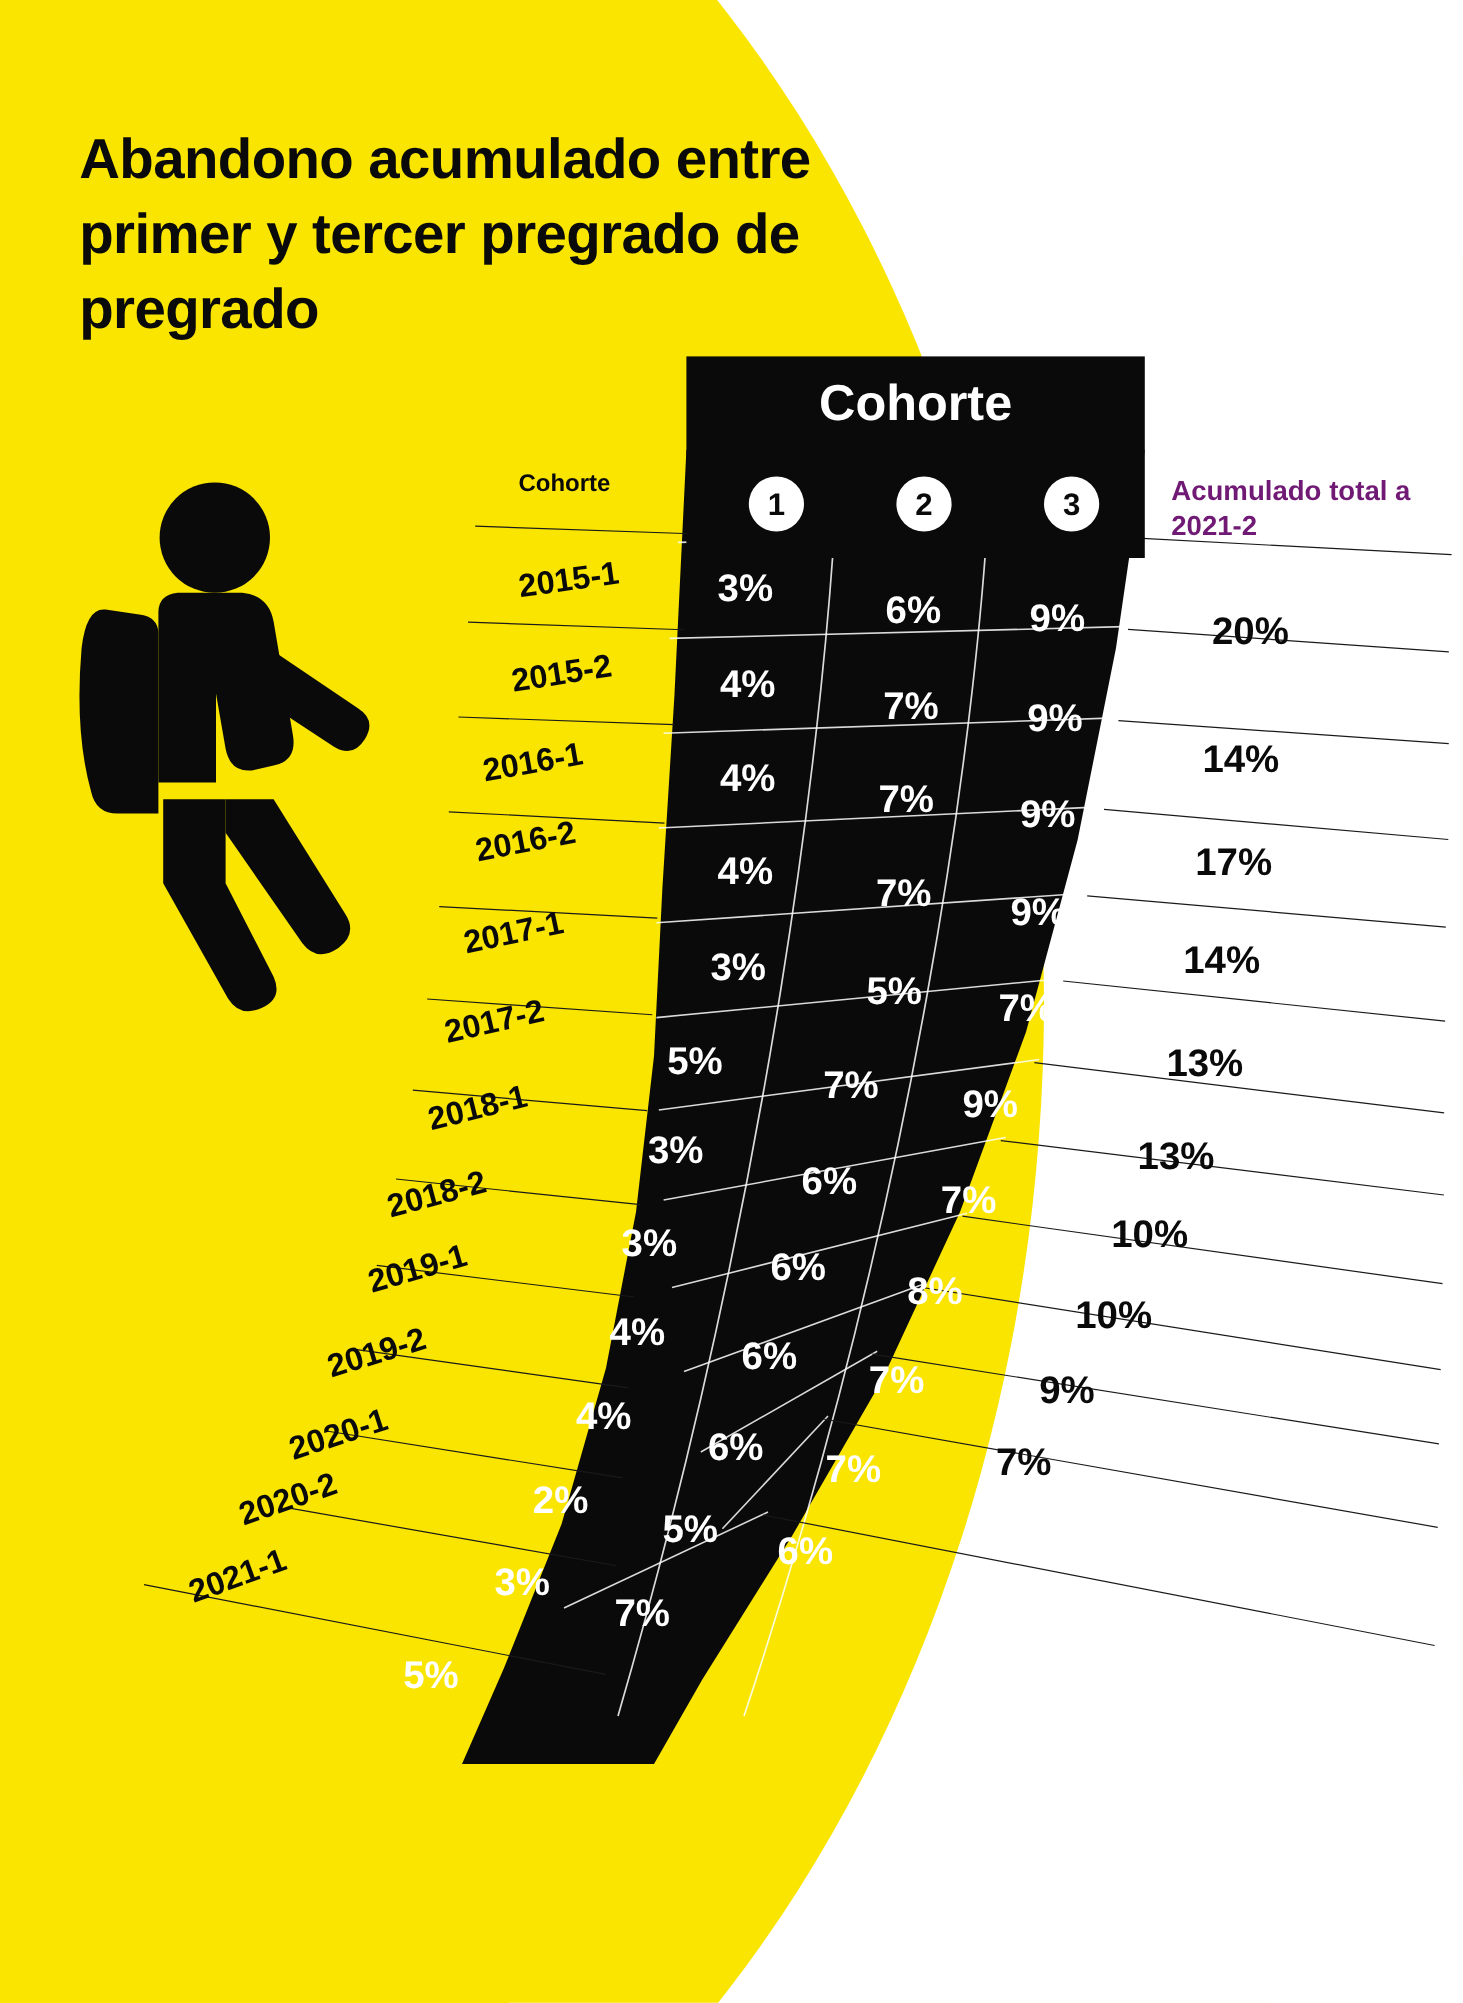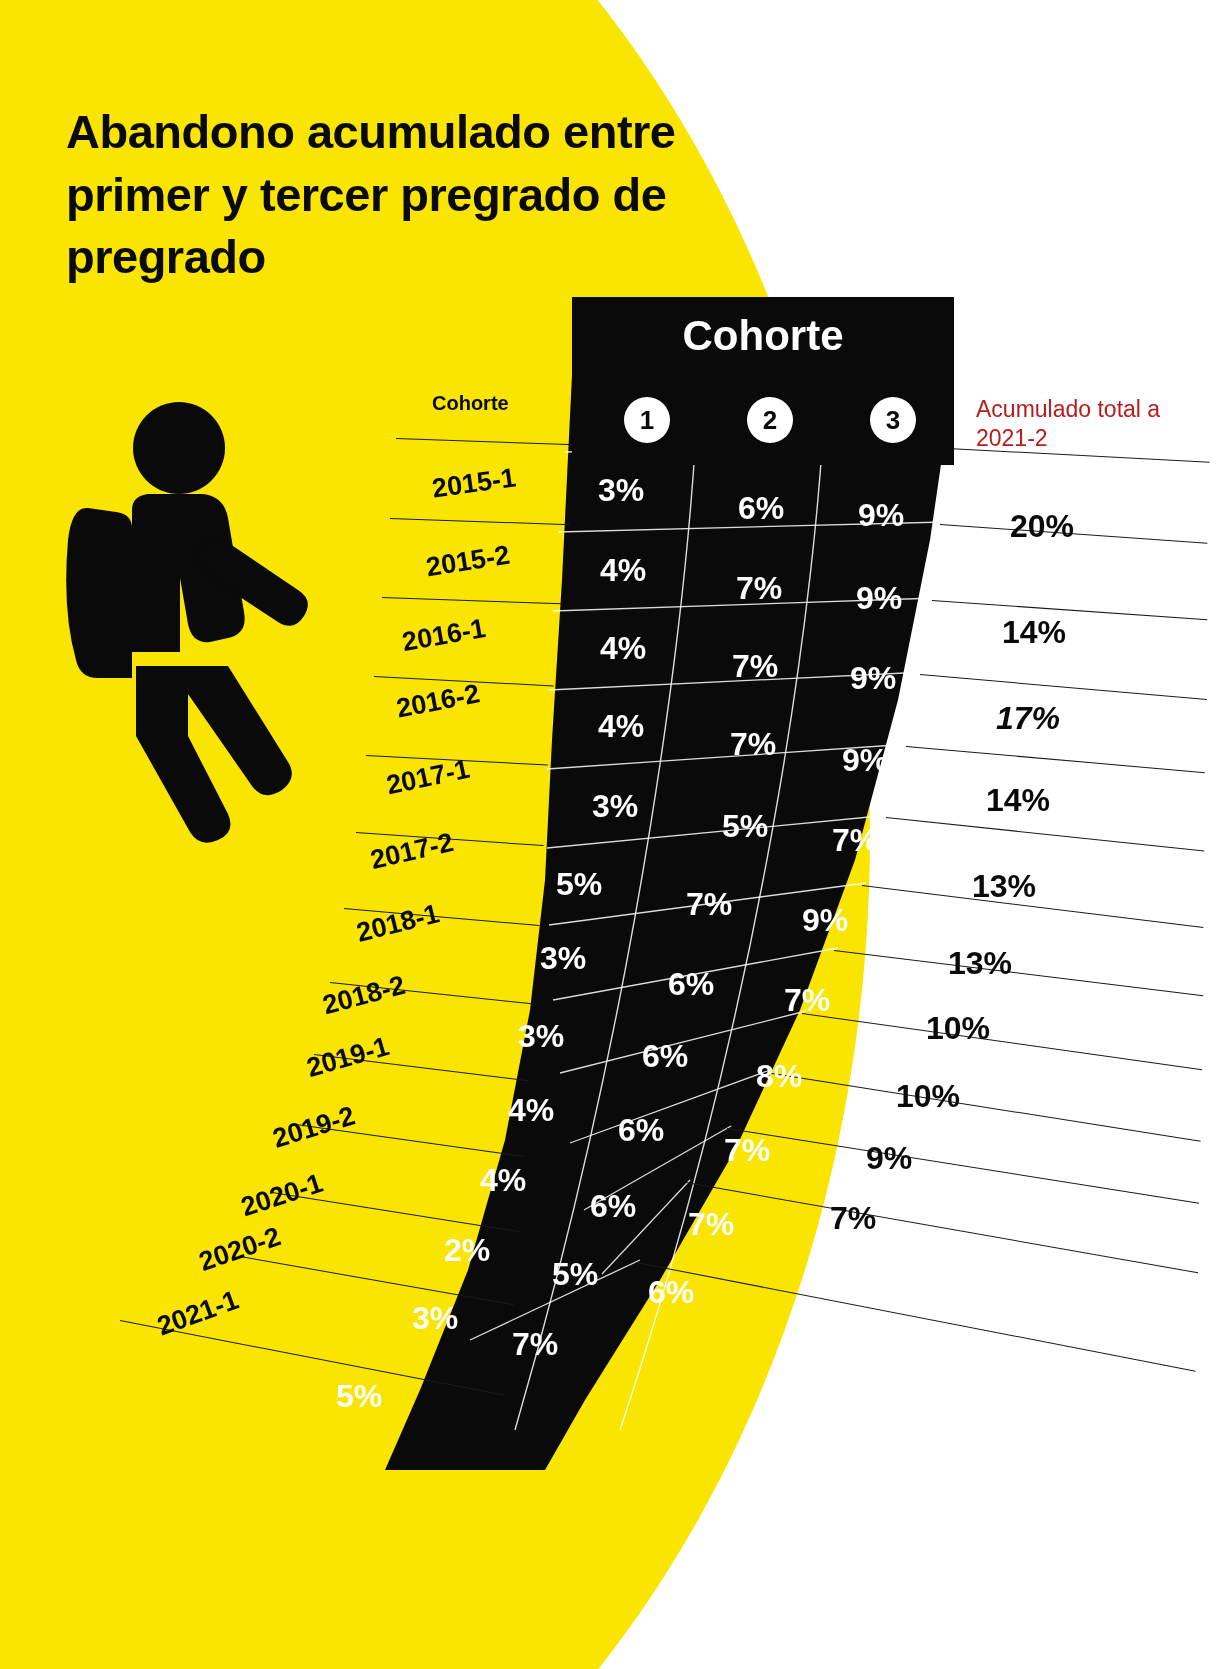--- a/index.html
+++ b/index.html
@@ -112,23 +112,23 @@
     font-weight: bold;
     color: #0a0a0a;
     z-index: 6;
   }
   #acumulado-label {
     position: absolute;
     left: 976px;
     top: 395px;
     width: 240px;
     font-size: 23px;
-    font-weight: normal;
+    font-weight: bold;
     line-height: 1.25;
-    color: #b91c1c;
+    color: #701a75;
     z-index: 6;
   }
 
   
   #ribbon-wrap {
     position: absolute;
     left: 0;
     top: 0;
     width: 1219px;
     height: 1669px;
@@ -274,21 +274,21 @@
 <div class="cohort-label" style="left:426px; top:546px; transform:rotate(-9deg);">2015-2</div>
 <div class="cell" style="left:600px; top:552px;">4%</div>
 <div class="cell" style="left:736px; top:570px;">7%</div>
 <div class="cell" style="left:856px; top:580px;">9%</div>
 <div class="total" style="left:1002px; top:614px;">14%</div>
 
 <div class="cohort-label" style="left:402px; top:620px; transform:rotate(-10deg);">2016-1</div>
 <div class="cell" style="left:600px; top:630px;">4%</div>
 <div class="cell" style="left:732px; top:648px;">7%</div>
 <div class="cell" style="left:850px; top:660px;">9%</div>
-<div class="total" style="left:996px; top:700px;font-style:italic;">17%</div>
+<div class="total" style="left:996px; top:700px;">17%</div>
 
 <div class="cohort-label" style="left:396px; top:686px; transform:rotate(-11deg);">2016-2</div>
 <div class="cell" style="left:598px; top:708px;">4%</div>
 <div class="cell" style="left:730px; top:726px;">7%</div>
 <div class="cell" style="left:842px; top:742px;">9%</div>
 <div class="total" style="left:986px; top:782px;">14%</div>
 
 <div class="cohort-label" style="left:386px; top:762px; transform:rotate(-12deg);">2017-1</div>
 <div class="cell" style="left:592px; top:788px;">3%</div>
 <div class="cell" style="left:722px; top:808px;">5%</div>

